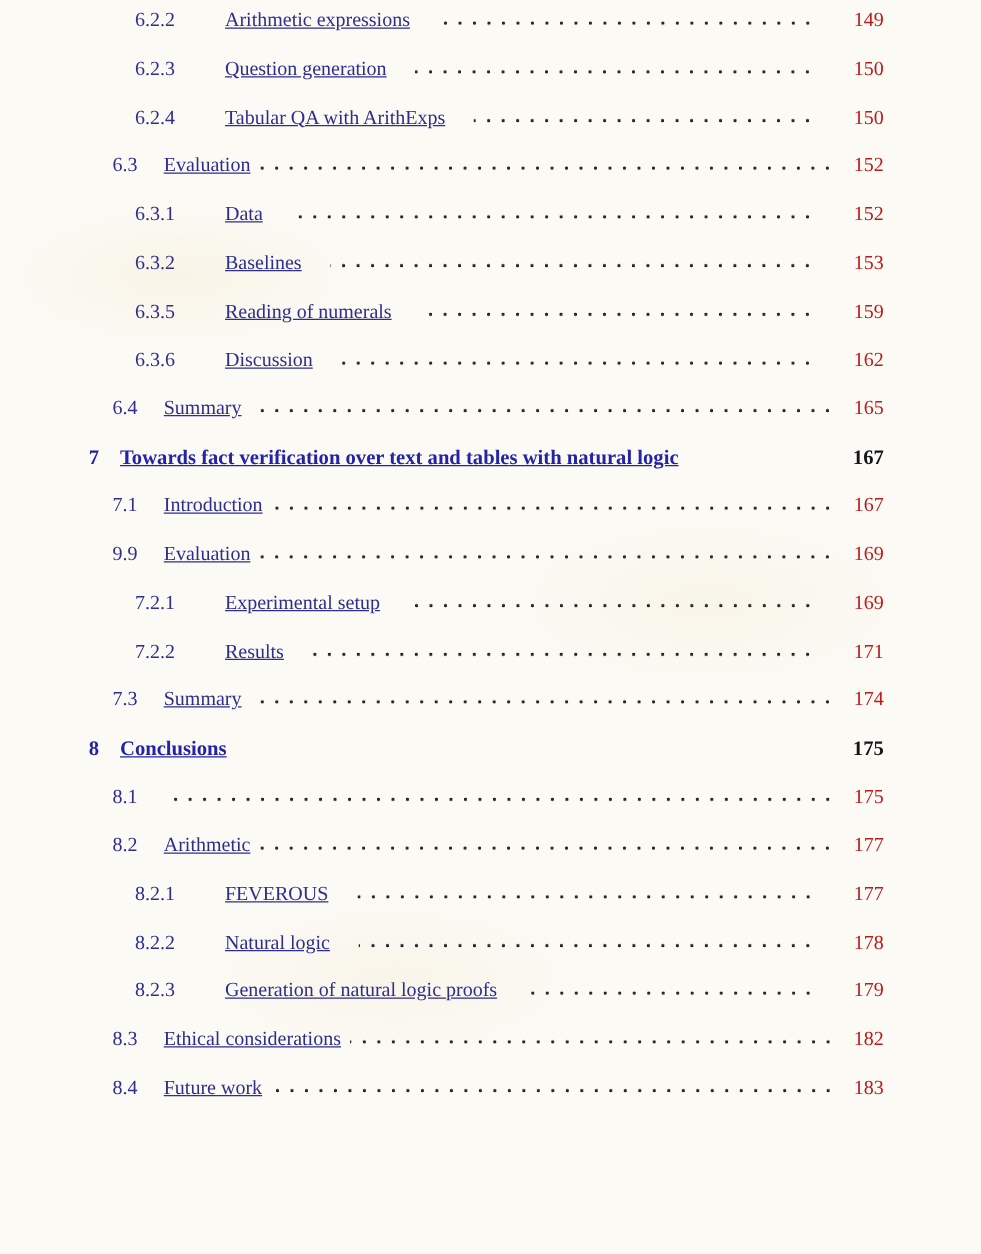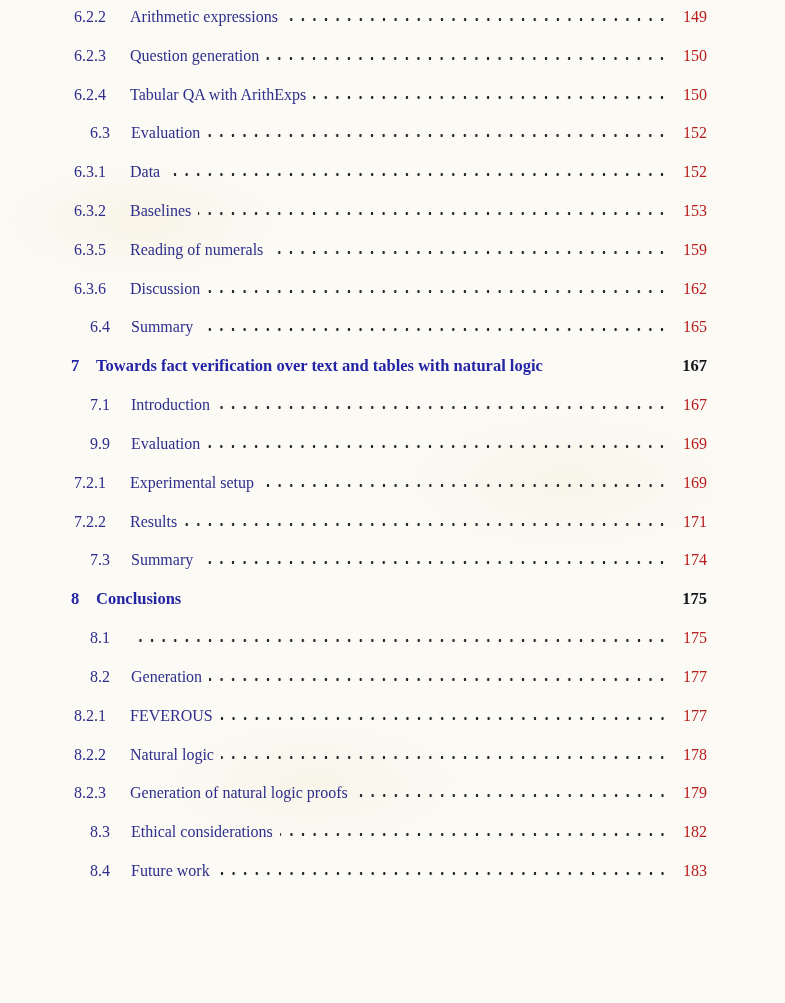--- a/index.html
+++ b/index.html
@@ -34,33 +34,34 @@
     margin-bottom: 16.8px;
     font-size: 16px;
     color: #2e2e8c;
     box-sizing: border-box;
     padding-right: 78px; 
     cursor: pointer;
   }
   
   .row.level-0 { padding-left: 71px; }
   .row.level-1 { padding-left: 90px; }
-  .row.level-2 { padding-left: 74px; }
+  .row.level-2 { padding-left: 108px; gap: 16px; }
 
   .num {
     flex: 0 0 auto;
     color: #2e2e8c;
   }
   .row.level-0 .num { width: 25px; }
   .row.level-1 .num { width: 41px; }
   .row.level-2 .num { width: 56px; }
 
   .title {
     flex: 0 0 auto;
     white-space: nowrap;
+    text-decoration: underline;
   }
 
   .leader {
     flex: 1 1 auto;
     height: 5px;
     margin: 0 9px 0 7px;
     background-image: radial-gradient(circle, #26262e 1.25px, transparent 1.5px);
     background-size: 11.6px 5px;
     background-repeat: repeat-x;
     background-position: right bottom;
@@ -188,21 +189,21 @@
     <span class="spacer"></span>
     <span class="pagenum">175</span>
   </div>
       <div class="row level-1">
     <span class="num">8.1</span>
     <span class="leader"></span>
     <span class="pagenum">175</span>
   </div>
       <div class="row level-1">
     <span class="num">8.2</span>
-    <span class="title">Generation</span>
+    <span class="title">Arithmetic</span>
     <span class="leader"></span>
     <span class="pagenum">177</span>
   </div>
       <div class="row level-2">
     <span class="num">8.2.1</span>
     <span class="title">FEVEROUS</span>
     <span class="leader"></span>
     <span class="pagenum">177</span>
   </div>
       <div class="row level-2">

